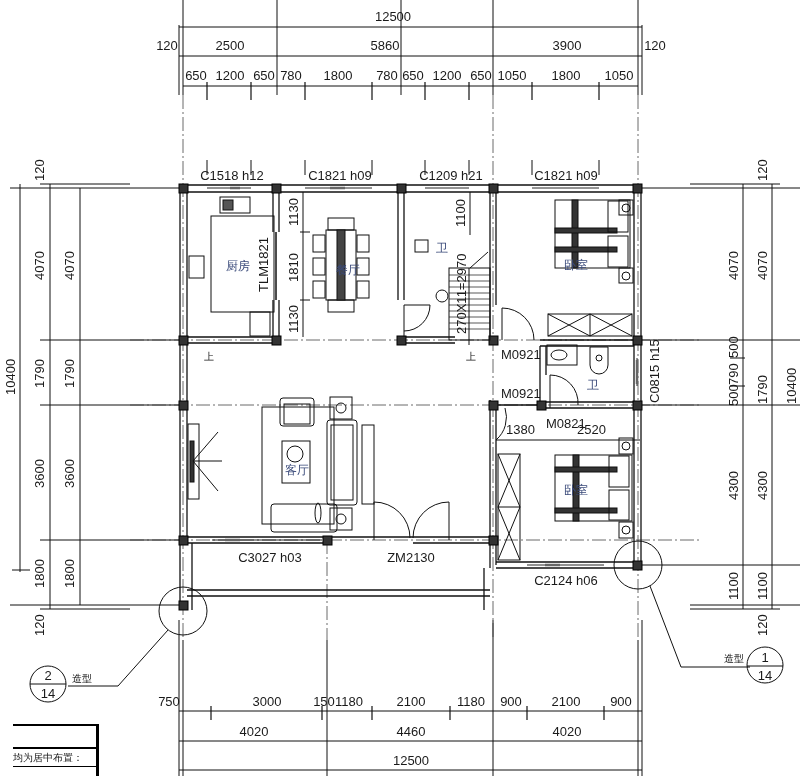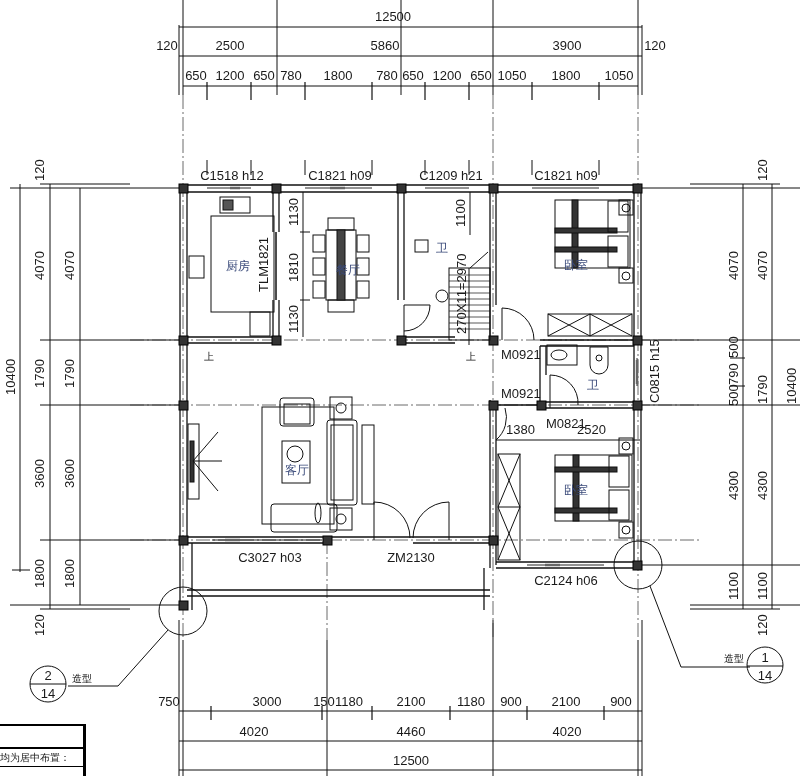--- a/index.html
+++ b/index.html
@@ -2,21 +2,21 @@
 <html><head>
 <meta charset="utf-8">
 <style>
   html,body{margin:0;padding:0;background:#ffffff;}
   body{width:800px;height:776px;overflow:hidden;position:relative;font-family:"Liberation Sans",sans-serif;}
   svg{position:absolute;left:0;top:0;}
   .dim{font-family:"Liberation Sans",sans-serif;font-size:13px;fill:#1a1a1a;}
   .lbl{font-family:"Liberation Sans",sans-serif;font-size:13px;fill:#1a1a1a;}
   .room{font-family:"DejaVu Serif",serif;font-size:12px;fill:#3a4a7a;}
   .cn{font-family:"DejaVu Sans",sans-serif;font-size:10px;fill:#111;}
-  .legend{position:absolute;left:0;top:724px;width:86px;height:52px;border-top:2px solid #000;border-right:3px solid #000;box-sizing:border-box;}
+  .legend{position:absolute;left:13px;top:724px;width:86px;height:52px;border-top:2px solid #000;border-right:3px solid #000;box-sizing:border-box;}
   .legend .row2{position:absolute;left:0;top:21px;width:100%;height:17px;border-top:2px solid #000;border-bottom:1px solid #000;font-family:"DejaVu Sans",sans-serif;font-size:10px;color:#111;line-height:17px;white-space:nowrap;overflow:hidden;}
 </style>
 </head>
 <body>
 
 <svg width="800" height="776" viewBox="0 0 800 776" xmlns="http://www.w3.org/2000/svg">
   <g stroke="#111" stroke-width="1" fill="none">
 
     <line x1="183" y1="0" x2="183" y2="95"></line>
     <line x1="277" y1="0" x2="277" y2="95"></line>

